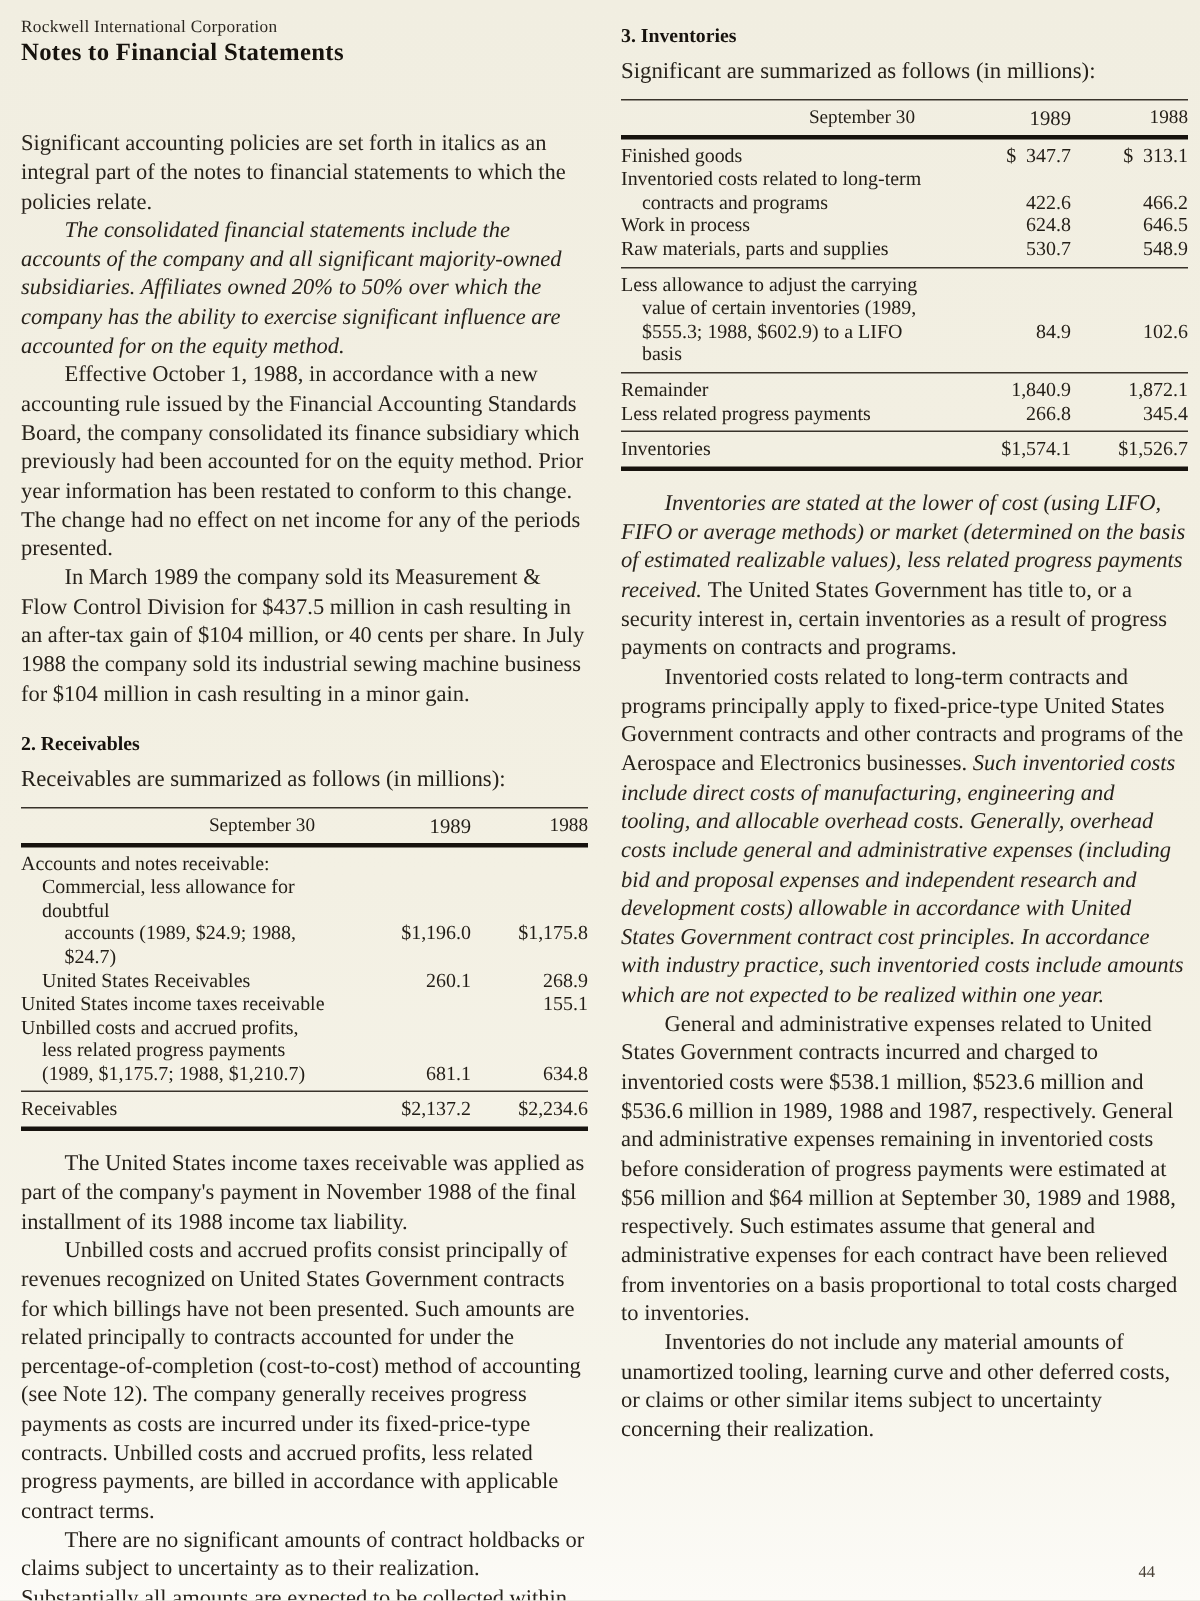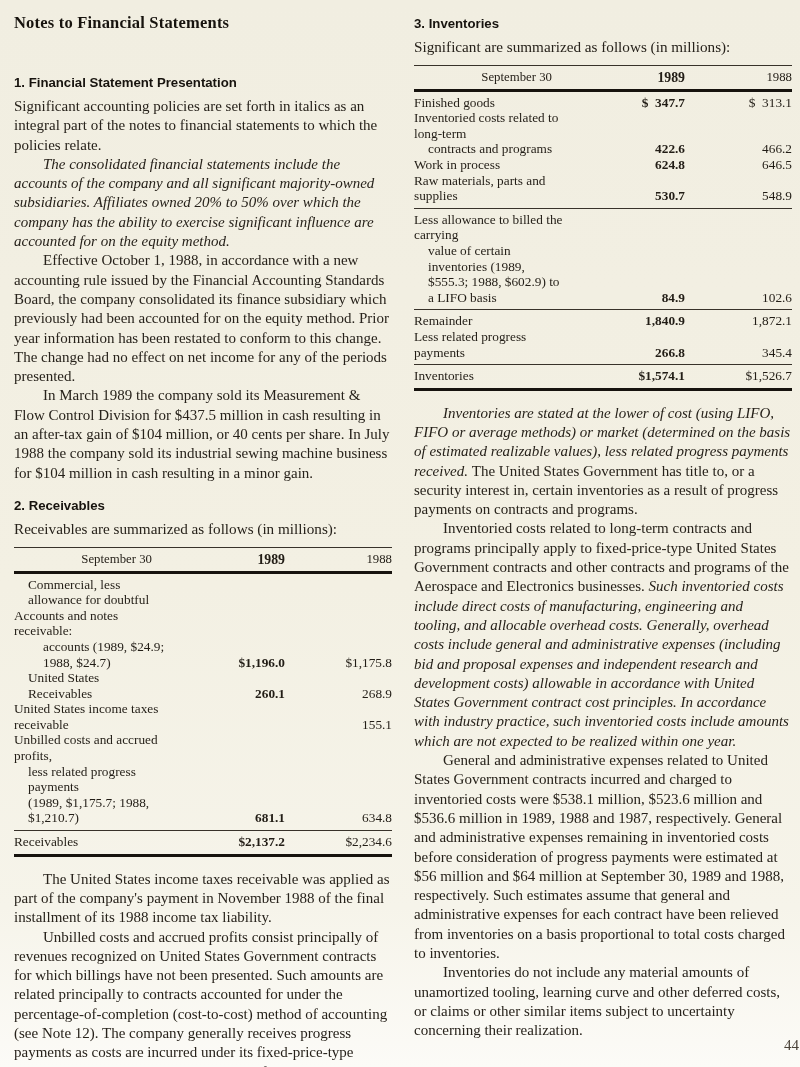--- a/index.html
+++ b/index.html
@@ -8,79 +8,79 @@
     background:linear-gradient(180deg,#f1eee1 0%,#f3f0e3 55%,#f6f4ea 85%,#fcfbf7 100%);
     font-family:"Liberation Serif","DejaVu Serif",serif;color:#27221b;
   }
   .col{position:absolute;top:12px;width:378px;}
   .col-left{left:14px;}
   .col-right{left:414px;top:16px;}
   .company{font-size:11.5px;letter-spacing:.2px;color:#2c2720;}
   .doc-title{font-family:Liberation Serif, serif;font-weight:700;
     font-size:16.5px;letter-spacing:.2px;margin:1px 0 0;color:#17130e;}
   .head-gap{height:42px;}
-  .note-heading{font-family:Liberation Sans, sans-serif;font-weight:700;
+  .note-heading{font-family:Liberation Serif, serif;font-weight:700;
     font-size:13.2px;margin:0 0 7px;color:#17130e;}
   .mt-note{margin-top:15px;}
   .intro{font-size:15.2px;margin:0 0 9px;}
   .para{font-size:15px;line-height:19.3px;margin:0;}
   .para.indent{text-indent:29px;}
   .it{font-style:italic;}
   
   .fintable{font-size:13.3px;line-height:15.6px;margin:4px 0 13px;color:#221d16;}
   .rule-thin{border-top:1px solid #38322a;height:0;}
   .rule-thick{border-top:3px solid #17130e;height:0;}
-  .trow{display:flex;align-items:flex-end;gap:29px;}
+  .trow{display:flex;align-items:flex-start;}
   .tlbl{flex:1;}
   .tlbl.ind1{padding-left:14px;}
   .tlbl.ind2{padding-left:29px;}
-  .tv1{width:90px;text-align:right;font-weight:700;white-space:pre;}
+  .tv1{width:90px;text-align:right;font-weight:400;white-space:pre;}
   .tv2{width:78px;text-align:right;white-space:pre;}
   .thead{padding:4px 0 3px;}
   .thead .tlbl{text-align:right;padding-right:14px;font-size:12.8px;}
   .thead .tv1{font-size:13.8px;}
   .thead .tv2{font-size:12.8px;}
   .tsect{padding:3px 0 4px;}
-  .page-number{position:absolute;right:1px;bottom:13px;font-size:15px;color:#4a4238;}
+  .page-number{position:absolute;right:30px;bottom:13px;font-size:11px;color:#4a4238;}
 </style>
 </head>
 <body>
 
 <div class="page">
 
   <div class="col col-left">
+    <div class="company">Rockwell International Corporation</div>
     <h1 class="doc-title">Notes to Financial Statements</h1>
     <div class="head-gap"></div>
 
-    <h2 class="note-heading">1. Financial Statement Presentation</h2>
     <div>
         <p class="para"><span>Significant accounting policies are set forth in italics as an integral part of the notes to financial statements to which the policies relate.</span></p>
         <p class="para indent"><span class="it">The consolidated financial statements include the accounts of the company and all significant majority-owned subsidiaries. Affiliates owned 20% to 50% over which the company has the ability to exercise significant influence are accounted for on the equity method.</span></p>
         <p class="para indent"><span>Effective October 1, 1988, in accordance with a new accounting rule issued by the Financial Accounting Standards Board, the company consolidated its finance subsidiary which previously had been accounted for on the equity method. Prior year information has been restated to conform to this change. The change had no effect on net income for any of the periods presented.</span></p>
         <p class="para indent"><span>In March 1989 the company sold its Measurement &amp; Flow Control Division for $437.5 million in cash resulting in an after-tax gain of $104 million, or 40 cents per share. In July 1988 the company sold its industrial sewing machine business for $104 million in cash resulting in a minor gain.</span></p>
       </div>
 
     <h2 class="note-heading mt-note">2. Receivables</h2>
     <p class="intro">Receivables are summarized as follows (in millions):</p>
     <div class="fintable">
         <div class="rule-thin"></div>
         <div class="trow thead">
           <span class="tlbl">September 30</span>
           <span class="tv1">1989</span>
           <span class="tv2">1988</span>
         </div>
         <div class="rule-thick"></div>
         <div class="tsect">
           <div class="trow">
+            <span class="tlbl ind0">Accounts and notes receivable:</span>
+            <span class="tv1"></span>
+            <span class="tv2"></span>
+          </div>
+          <div class="trow">
             <span class="tlbl ind1">Commercial, less allowance for doubtful</span>
-            <span class="tv1"></span>
-            <span class="tv2"></span>
-          </div>
-          <div class="trow">
-            <span class="tlbl ind0">Accounts and notes receivable:</span>
             <span class="tv1"></span>
             <span class="tv2"></span>
           </div>
           <div class="trow">
             <span class="tlbl ind2">accounts (1989, $24.9; 1988, $24.7)</span>
             <span class="tv1">$1,196.0</span>
             <span class="tv2">$1,175.8</span>
           </div>
           <div class="trow">
             <span class="tlbl ind1">United States Receivables</span>
@@ -159,21 +159,21 @@
           </div>
           <div class="trow">
             <span class="tlbl ind0">Raw materials, parts and supplies</span>
             <span class="tv1">530.7</span>
             <span class="tv2">548.9</span>
           </div>
         </div>
         <div class="rule-thin"></div>
         <div class="tsect">
           <div class="trow">
-            <span class="tlbl ind0">Less allowance to billed the carrying</span>
+            <span class="tlbl ind0">Less allowance to adjust the carrying</span>
             <span class="tv1"></span>
             <span class="tv2"></span>
           </div>
           <div class="trow">
             <span class="tlbl ind1">value of certain inventories (1989,</span>
             <span class="tv1"></span>
             <span class="tv2"></span>
           </div>
           <div class="trow">
             <span class="tlbl ind1">$555.3; 1988, $602.9) to a LIFO basis</span>

